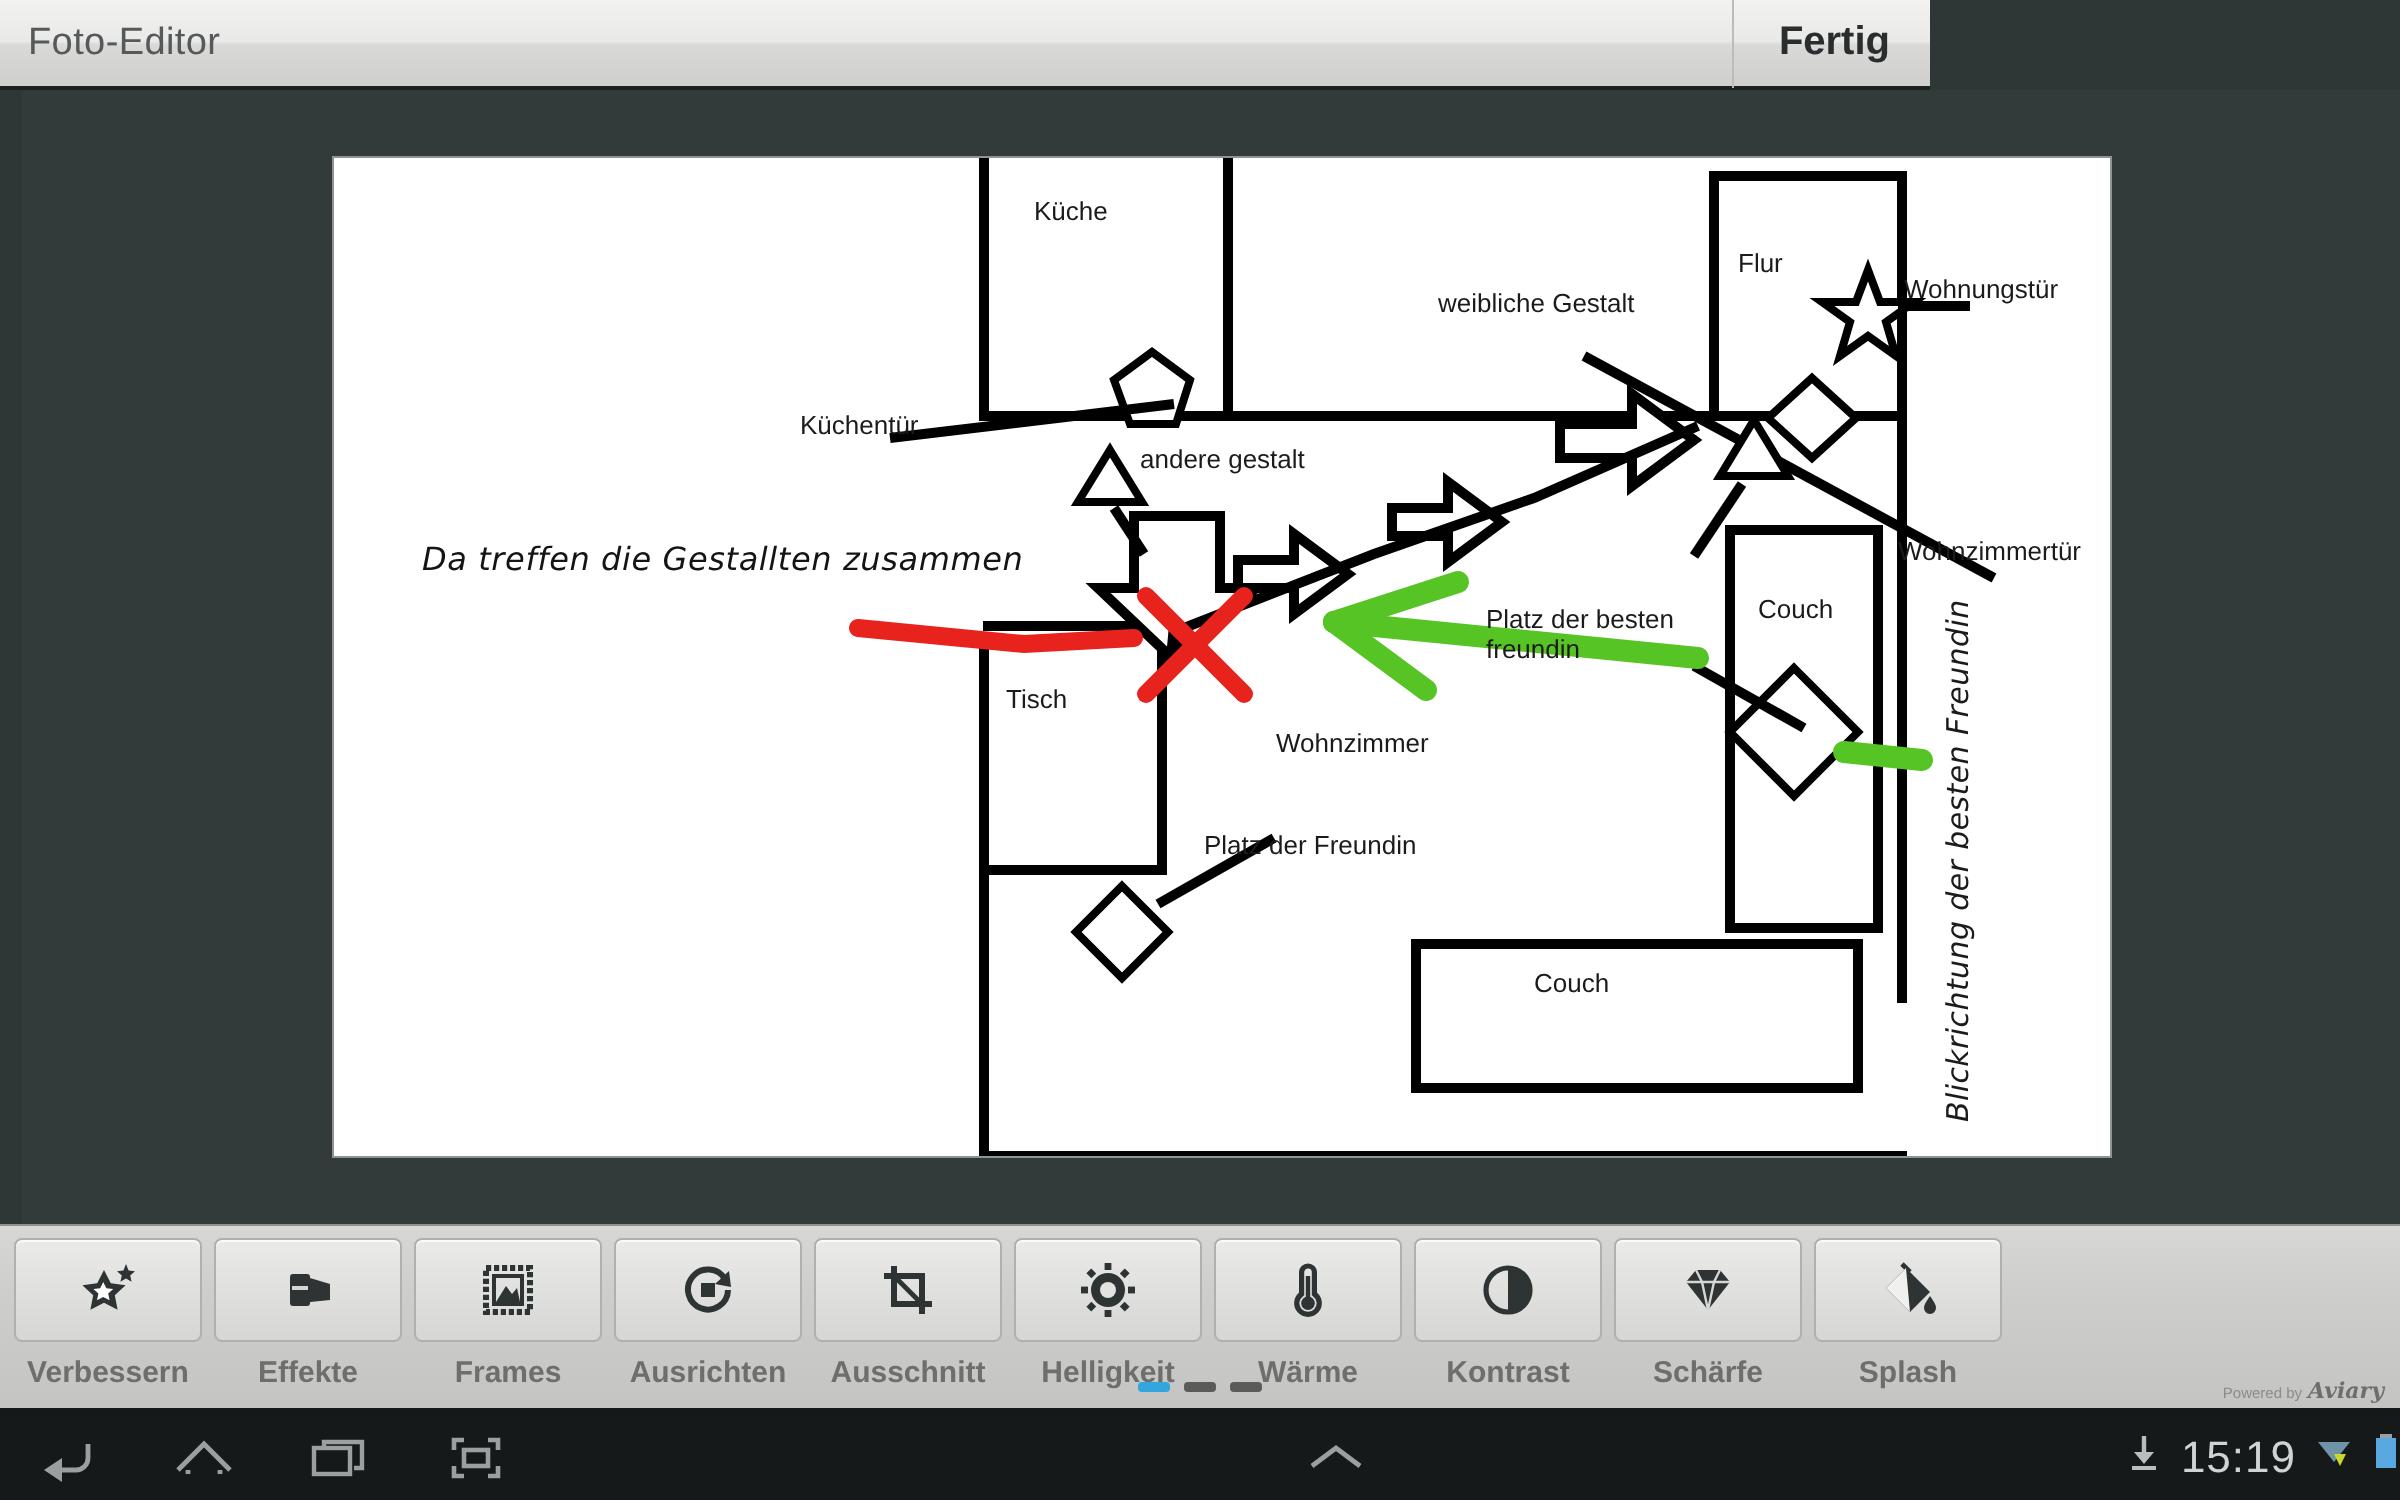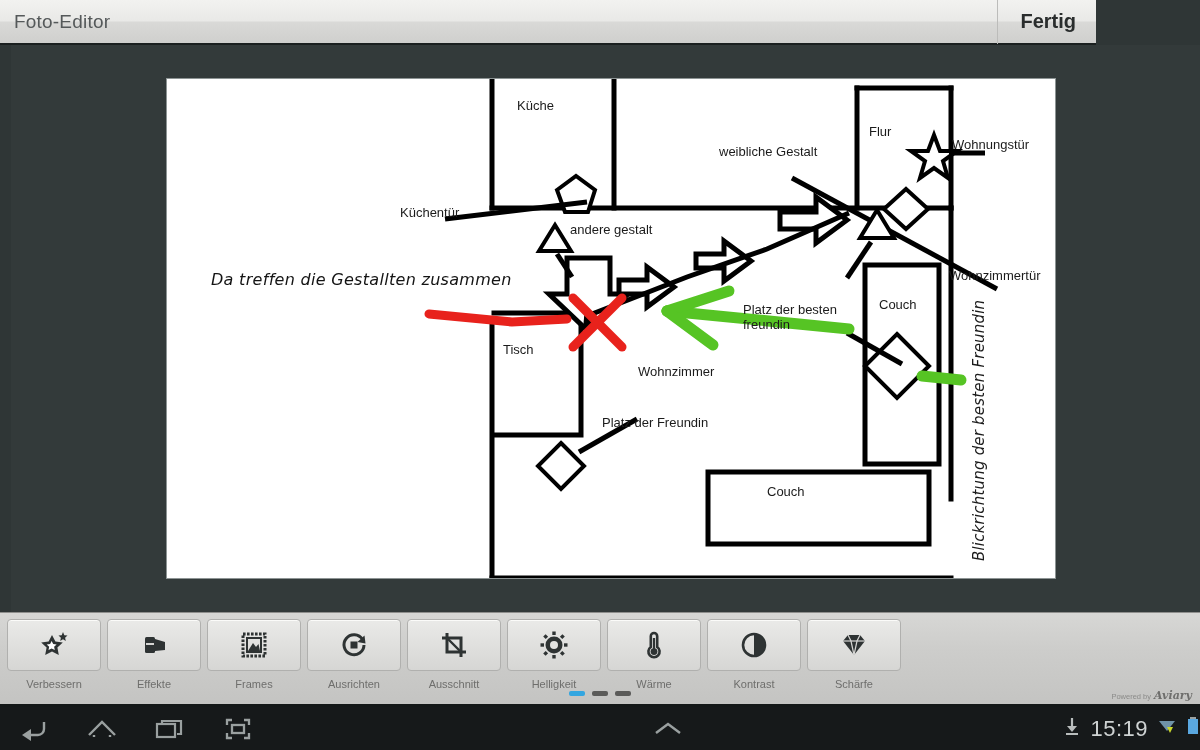--- a/index.html
+++ b/index.html
@@ -7,21 +7,21 @@
     width: 1200px; height: 750px;
     font-family: "Liberation Sans", sans-serif;
     overflow: hidden;
     background: #2f3636;
   }
 
   #app { position: relative; width: 1200px; height: 750px; }
 
   
   .titlebar {
-    position: absolute; left: 0; top: 0; width: 1096px; height: 45px;
+    position: absolute; left: 0; top: 0; width: 965px; height: 45px;
     background: linear-gradient(to bottom, #f2f2f0 0%, #e9e9e7 48%, #d9d9d7 52%, #cfcfcd 100%);
     border-bottom: 2px solid #1b2020;
     display: flex; align-items: center;
   }
   .app-title {
     font-size: 19px; color: #55595a; padding-left: 14px; letter-spacing: .2px;
   }
   .titlebar-spacer { flex: 1; }
   .done-btn {
     height: 45px; padding: 0 20px 0 22px;
@@ -69,21 +69,21 @@
   .tools { display: flex; padding: 6px 4px 0 4px; }
   .tool { width: 100px; display: flex; flex-direction: column; align-items: center; cursor: pointer; }
   .tool-btn {
     width: 94px; height: 52px; border-radius: 4px;
     background: linear-gradient(to bottom,#eaeae8,#d6d6d4);
     border: 1px solid #b0b0ae;
     box-shadow: inset 0 1px 0 #fbfbf9;
     display: flex; align-items: center; justify-content: center;
   }
   .tool-btn svg { display: block; }
-  .tool-label { margin-top: 7px; font-size: 11px; color: #6e6e6c; }
+  .tool-label { margin-top: 7px; font-size: 15px; color: #6e6e6c; font-weight: bold; }
   .dots { position: absolute; left: 0; top: 78px; width: 1200px; display: flex; justify-content: center; gap: 7px; }
   .dot { width: 16px; height: 5px; border-radius: 2px; background: #5b5b59; }
   .dot.on { background: #33a6e0; }
   .powered {
     position: absolute; right: 8px; top: 76px;
     font-size: 7.5px; color: #8b8b89; display: flex; align-items: baseline; gap: 3px;
   }
   .powered .brand { font-size: 11px; font-style: italic; font-weight: bold; color: #6e6e6c; font-family: "DejaVu Serif", serif; }
 
   
@@ -317,20 +317,31 @@
             <g stroke="#d6d6d4" stroke-width="1.2" fill="none">
               <path d="M4,11 H26"></path>
                 <path d="M9,5 L12,11 L15,25"></path>
                 <path d="M21,5 L18,11 L15,25"></path>
             </g>
           </svg>
         </div>
         <div class="tool-label">Schärfe</div>
       </div>
 
+      <div class="tool">
+        <div class="tool-btn">
+          <svg width="30" height="30" viewBox="0 0 30 30">
+            <path d="M14,4 L26,16 L16,26 L4,14 Z" fill="#2e3333"></path>
+            <path d="M12,2 L16,6" stroke="#2e3333" stroke-width="2.4"></path>
+            <path d="M14,4 L4,14 L16,26 Z" fill="#f0f0ee"></path>
+            <path d="M26,18 c2,3 3,4.4 3,6 a3,3 0 0 1 -6,0 c0,-1.6 1,-3 3,-6 Z" fill="#2e3333"></path>
+          </svg>
+        </div>
+        <div class="tool-label">Splash</div>
+      </div>
 
     </div>
 
     <div class="dots">
       <div class="dot on"></div>
       <div class="dot"></div>
       <div class="dot"></div>
     </div>
 
     <div class="powered">

